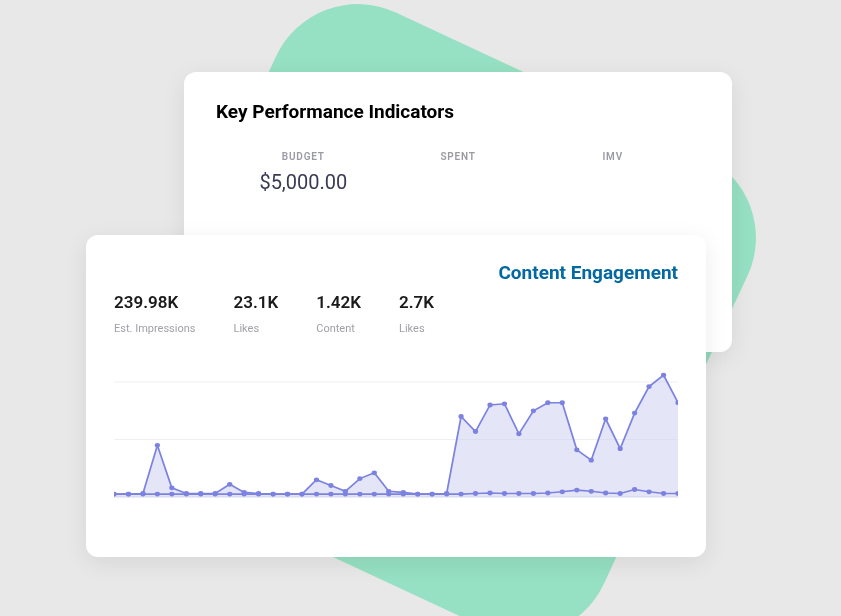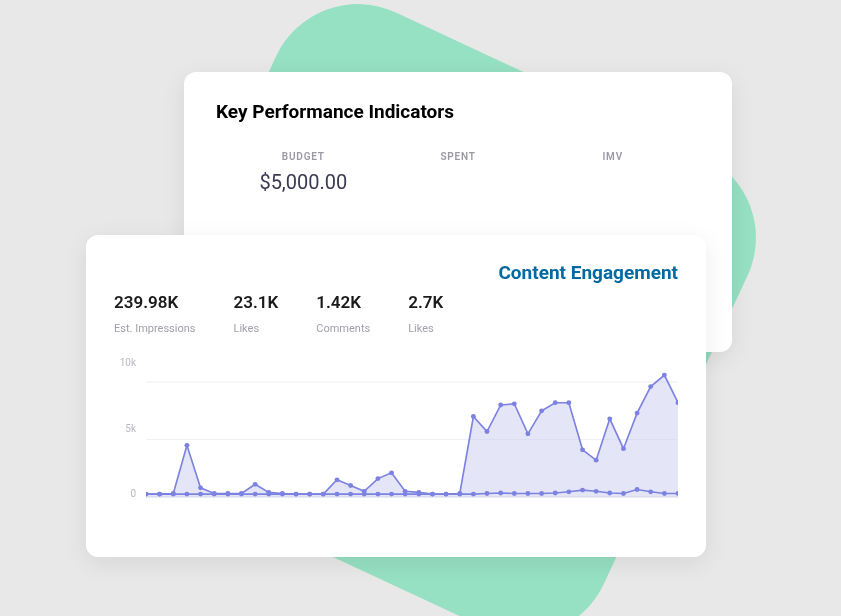--- a/index.html
+++ b/index.html
@@ -148,33 +148,28 @@
     <div class="metric-item">
       <div class="metric-value">239.98K</div>
       <div class="metric-label">Est. Impressions</div>
     </div>
     <div class="metric-item">
       <div class="metric-value">23.1K</div>
       <div class="metric-label">Likes</div>
     </div>
     <div class="metric-item">
       <div class="metric-value">1.42K</div>
-      <div class="metric-label">Comments</div>
+      <div class="metric-label">Content</div>
     </div>
     <div class="metric-item">
       <div class="metric-value">2.7K</div>
       <div class="metric-label">Likes</div>
     </div>
   </div>
   <div class="chart-wrap">
-    <div class="y-axis">
-      <span>10k</span>
-      <span>5k</span>
-      <span>0</span>
-    </div>
     <svg class="chart-svg" id="chart-svg" preserveAspectRatio="none" viewBox="0 0 520 150">
         <line class="axis-line" x1="0" y1="142" x2="520" y2="142"></line>
         <line class="grid-line" x1="0" y1="84.49999999999999" x2="520" y2="84.49999999999999"></line>
         <line class="grid-line" x1="0" y1="26.999999999999996" x2="520" y2="26.999999999999996"></line>
         <path class="series-area" d="M0.0 139.1 L13.3 139.1 L26.7 138.5 L40.0 90.3 L53.3 132.8 L66.7 138.5 L80.0 138.5 L93.3 138.5 L106.7 129.3 L120.0 137.4 L133.3 138.5 L146.7 139.1 L160.0 139.1 L173.3 139.1 L186.7 124.8 L200.0 130.5 L213.3 136.3 L226.7 123.6 L240.0 117.8 L253.3 136.3 L266.7 137.4 L280.0 139.1 L293.3 139.1 L306.7 138.5 L320.0 61.5 L333.3 76.5 L346.7 50.0 L360.0 48.8 L373.3 78.8 L386.7 55.8 L400.0 47.7 L413.3 47.7 L426.7 94.8 L440.0 105.2 L453.3 63.8 L466.7 93.7 L480.0 58.1 L493.3 31.6 L506.7 20.1 L520.0 47.7 L 520.0 142.0 L 0 142.0 Z"></path>
         <path class="series-line" d="M0.0 139.1 L13.3 139.1 L26.7 138.5 L40.0 90.3 L53.3 132.8 L66.7 138.5 L80.0 138.5 L93.3 138.5 L106.7 129.3 L120.0 137.4 L133.3 138.5 L146.7 139.1 L160.0 139.1 L173.3 139.1 L186.7 124.8 L200.0 130.5 L213.3 136.3 L226.7 123.6 L240.0 117.8 L253.3 136.3 L266.7 137.4 L280.0 139.1 L293.3 139.1 L306.7 138.5 L320.0 61.5 L333.3 76.5 L346.7 50.0 L360.0 48.8 L373.3 78.8 L386.7 55.8 L400.0 47.7 L413.3 47.7 L426.7 94.8 L440.0 105.2 L453.3 63.8 L466.7 93.7 L480.0 58.1 L493.3 31.6 L506.7 20.1 L520.0 47.7"></path>
         <circle class="series-dot" cx="0.0" cy="139.1" r="2.4"></circle>
         <circle class="series-dot" cx="13.3" cy="139.1" r="2.4"></circle>
         <circle class="series-dot" cx="26.7" cy="138.5" r="2.4"></circle>
         <circle class="series-dot" cx="40.0" cy="90.3" r="2.4"></circle>

